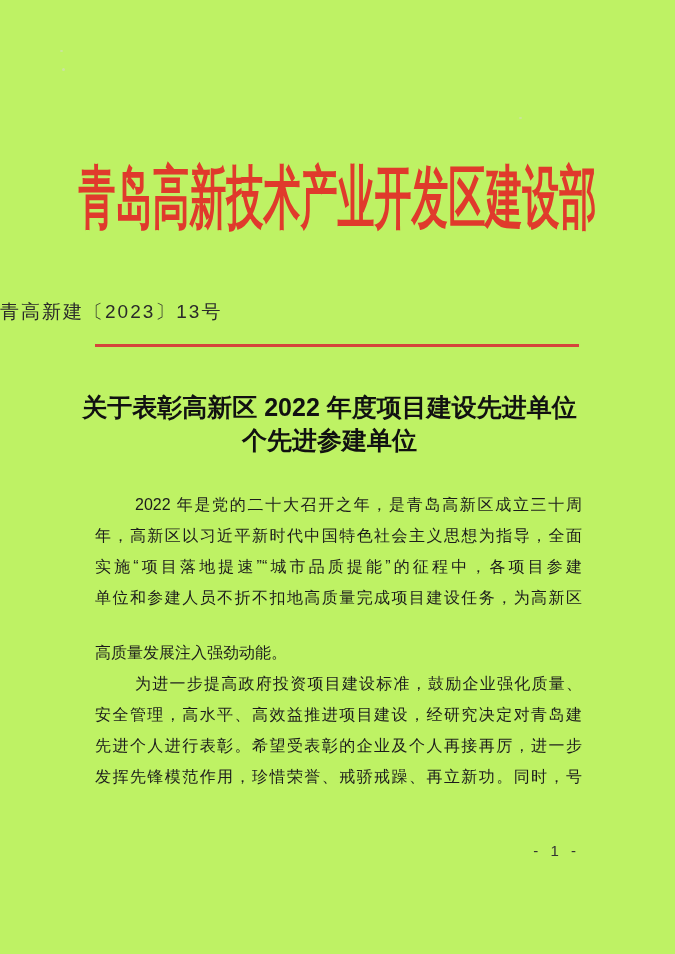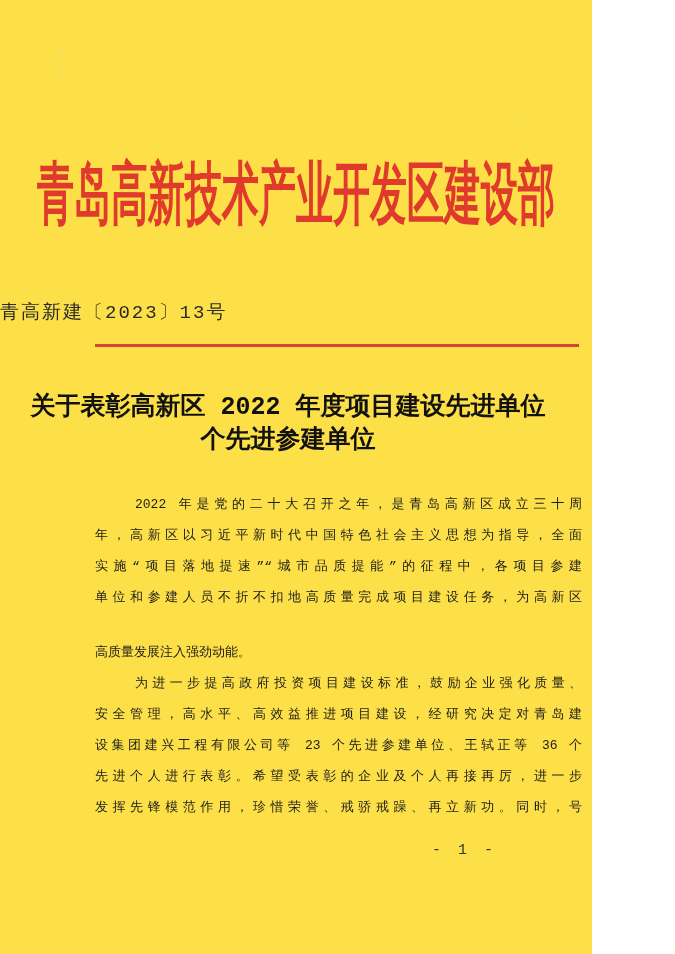--- a/index.html
+++ b/index.html
@@ -2,25 +2,25 @@
 <html><head>
 <meta charset="utf-8">
 <style>
   html, body {
     margin: 0;
     padding: 0;
     background: #ffffff;
   }
   .page {
     position: relative;
-    width: 592px;
+    width: 675px;
     height: 954px;
-    background: #fde047;
+    background: #bef264;
     overflow: hidden;
-    font-family: Liberation Mono, monospace;
+    font-family: Liberation Sans, sans-serif;
   }
 
   
   .letterhead {
     position: absolute;
     top: 158px;
     left: 0;
     right: 0;
     text-align: center;
     color: var(--letterhead-red, #e03a2c);
@@ -70,21 +70,21 @@
     font-weight: bold;
     color: #111111;
   }
 
   
   .body-text {
     position: absolute;
     top: 489px;
     left: 95px;
     width: 487px;
-    font-size: 13px;
+    font-size: 16px;
     color: var(--body-text, #1c1c1c);
   }
   .body-text .line {
     line-height: 31px;
     height: 31px;
     text-align: justify;
     text-align-last: justify;
     white-space: nowrap;
   }
   .body-text .line.indent {
@@ -139,20 +139,19 @@
   </h1>
 
   <div class="body-text">
     <div class="line indent">2022 年是党的二十大召开之年，是青岛高新区成立三十周</div>
     <div class="line">年，高新区以习近平新时代中国特色社会主义思想为指导，全面</div>
     <div class="line">实施“项目落地提速”“城市品质提能”的征程中，各项目参建</div>
     <div class="line">单位和参建人员不折不扣地高质量完成项目建设任务，为高新区</div>
     <div class="line para-end">高质量发展注入强劲动能。</div>
     <div class="line indent">为进一步提高政府投资项目建设标准，鼓励企业强化质量、</div>
     <div class="line">安全管理，高水平、高效益推进项目建设，经研究决定对青岛建</div>
-    <div class="line">设集团建兴工程有限公司等 23 个先进参建单位、王轼正等 36 个</div>
     <div class="line">先进个人进行表彰。希望受表彰的企业及个人再接再厉，进一步</div>
     <div class="line">发挥先锋模范作用，珍惜荣誉、戒骄戒躁、再立新功。同时，号</div>
   </div>
 
   <div class="footer">- 1 -</div>
 
 </div>
 
 </body></html>

